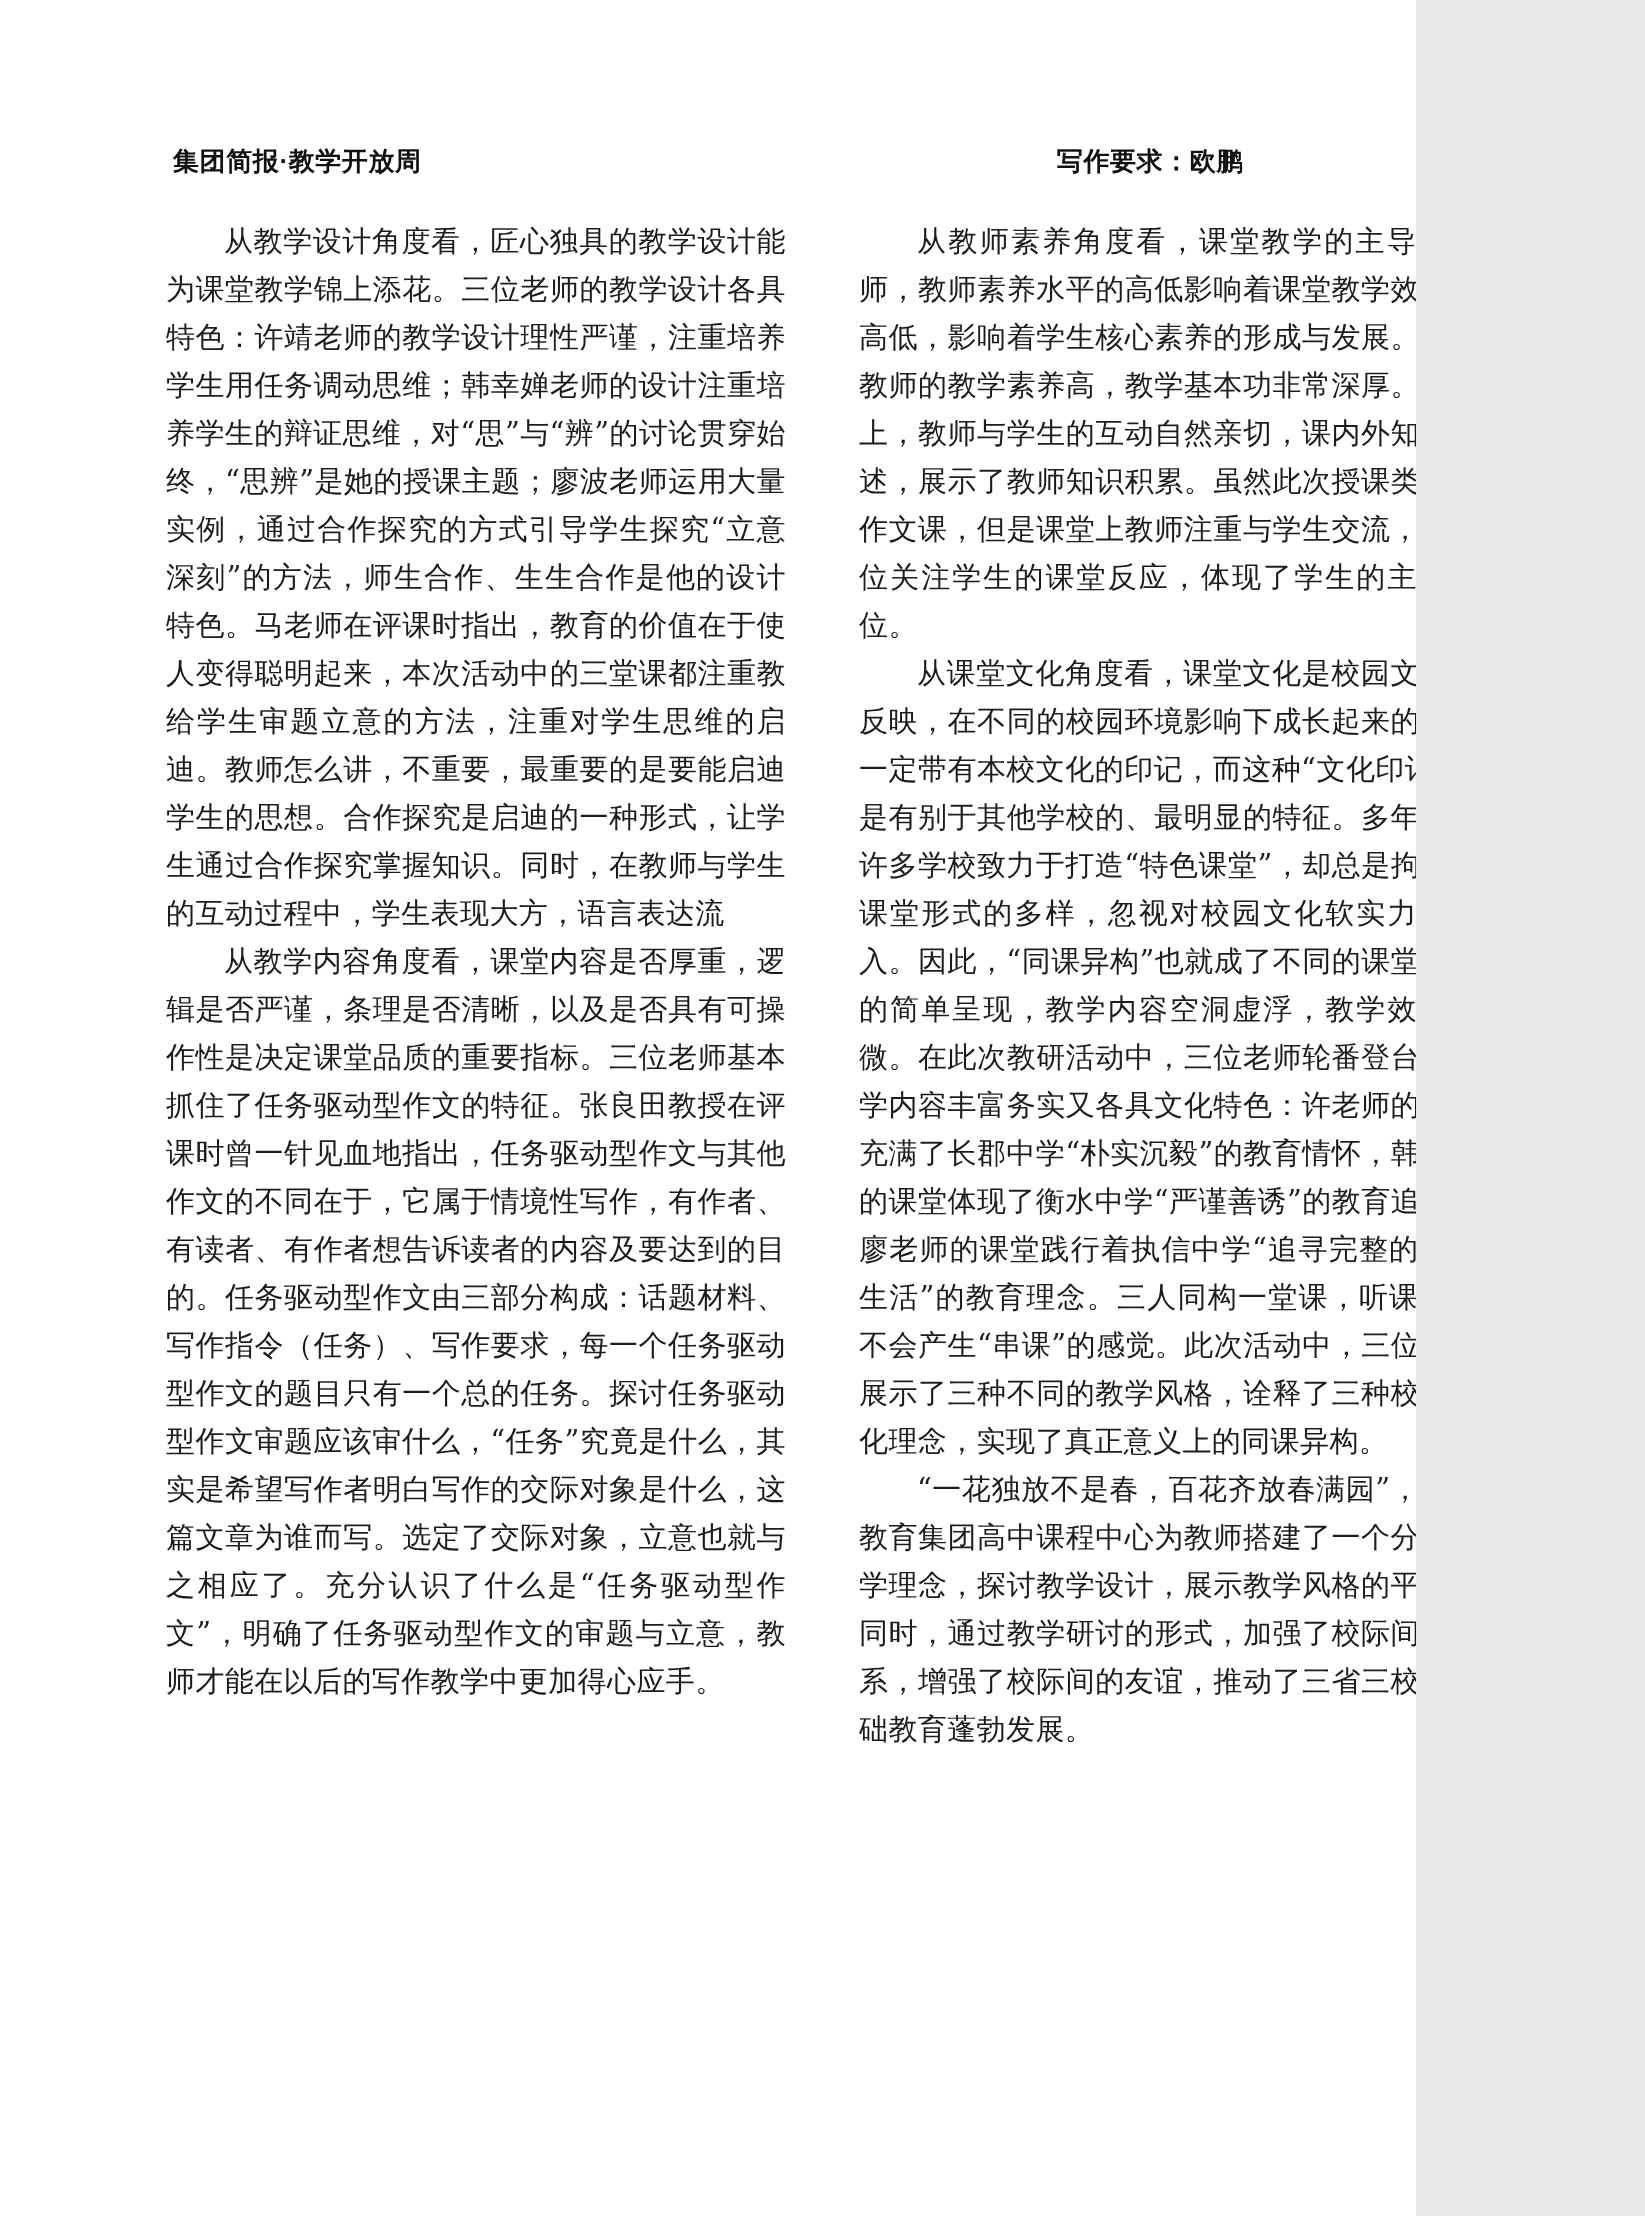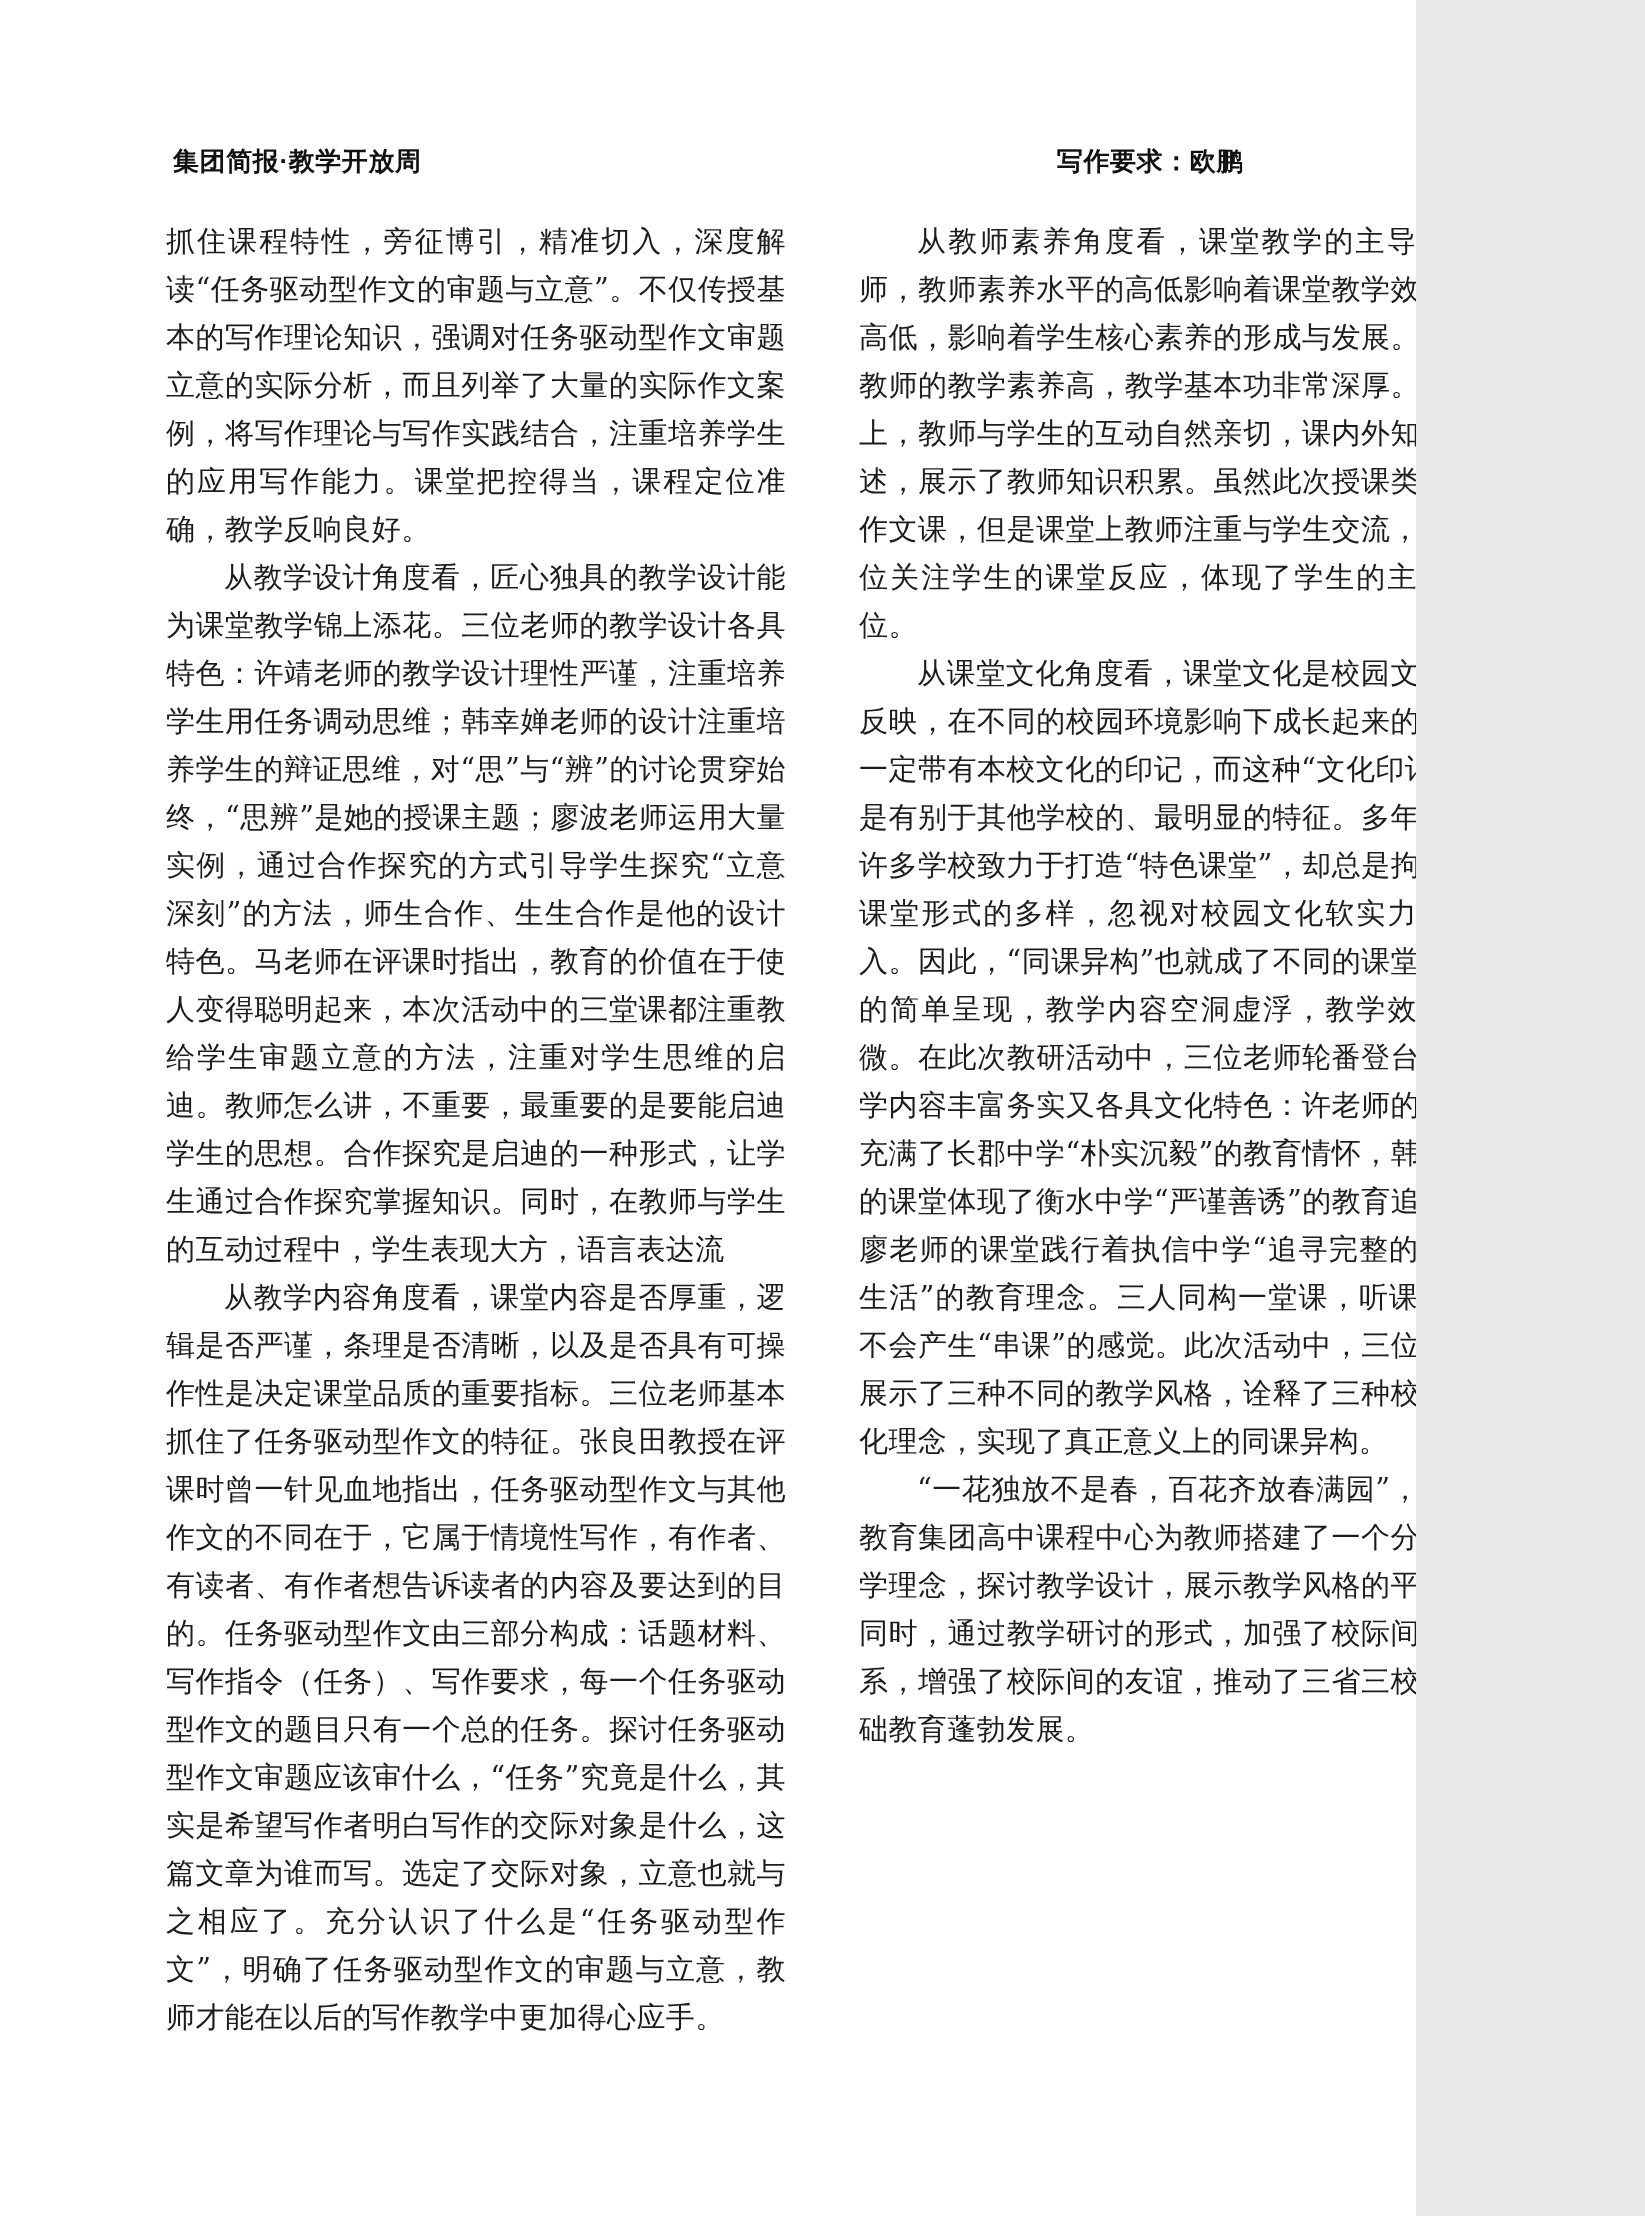--- a/index.html
+++ b/index.html
@@ -74,21 +74,20 @@
 </head>
 <body>
 
 <div class="page">
 
   <div class="page-header-left">集团简报·教学开放周</div>
 
   <div class="page-header-right">写作要求：欧鹏</div>
 
   <div class="column column-left">
-    <p>抓住课程特性，旁征博引，精准切入，深度解读“任务驱动型作文的审题与立意”。不仅传授基本的写作理论知识，强调对任务驱动型作文审题立意的实际分析，而且列举了大量的实际作文案例，将写作理论与写作实践结合，注重培养学生的应用写作能力。课堂把控得当，课程定位准确，教学反响良好。</p>
     <p class="indent">从教学设计角度看，匠心独具的教学设计能为课堂教学锦上添花。三位老师的教学设计各具特色：许靖老师的教学设计理性严谨，注重培养学生用任务调动思维；韩幸婵老师的设计注重培养学生的辩证思维，对“思”与“辨”的讨论贯穿始终，“思辨”是她的授课主题；廖波老师运用大量实例，通过合作探究的方式引导学生探究“立意深刻”的方法，师生合作、生生合作是他的设计特色。马老师在评课时指出，教育的价值在于使人变得聪明起来，本次活动中的三堂课都注重教给学生审题立意的方法，注重对学生思维的启迪。教师怎么讲，不重要，最重要的是要能启迪学生的思想。合作探究是启迪的一种形式，让学生通过合作探究掌握知识。同时，在教师与学生的互动过程中，学生表现大方，语言表达流</p>
     <p class="indent">从教学内容角度看，课堂内容是否厚重，逻辑是否严谨，条理是否清晰，以及是否具有可操作性是决定课堂品质的重要指标。三位老师基本抓住了任务驱动型作文的特征。张良田教授在评课时曾一针见血地指出，任务驱动型作文与其他作文的不同在于，它属于情境性写作，有作者、有读者、有作者想告诉读者的内容及要达到的目的。任务驱动型作文由三部分构成：话题材料、写作指令（任务）、写作要求，每一个任务驱动型作文的题目只有一个总的任务。探讨任务驱动型作文审题应该审什么，“任务”究竟是什么，其实是希望写作者明白写作的交际对象是什么，这篇文章为谁而写。选定了交际对象，立意也就与之相应了。充分认识了什么是“任务驱动型作文”，明确了任务驱动型作文的审题与立意，教师才能在以后的写作教学中更加得心应手。</p>
   </div>
 
   <div class="column column-right">
     <p class="indent">从教师素养角度看，课堂教学的主导是教师，教师素养水平的高低影响着课堂教学效果的高低，影响着学生核心素养的形成与发展。三位教师的教学素养高，教学基本功非常深厚。课堂上，教师与学生的互动自然亲切，课内外知识引述，展示了教师知识积累。虽然此次授课类型是作文课，但是课堂上教师注重与学生交流，全方位关注学生的课堂反应，体现了学生的主体地位。</p>
     <p class="indent">从课堂文化角度看，课堂文化是校园文化的反映，在不同的校园环境影响下成长起来的教师一定带有本校文化的印记，而这种“文化印记”也是有别于其他学校的、最明显的特征。多年来，许多学校致力于打造“特色课堂”，却总是拘泥于课堂形式的多样，忽视对校园文化软实力的投入。因此，“同课异构”也就成了不同的课堂形式的简单呈现，教学内容空洞虚浮，教学效果甚微。在此次教研活动中，三位老师轮番登台，教学内容丰富务实又各具文化特色：许老师的课堂充满了长郡中学“朴实沉毅”的教育情怀，韩老师的课堂体现了衡水中学“严谨善诱”的教育追求，廖老师的课堂践行着执信中学“追寻完整的教育生活”的教育理念。三人同构一堂课，听课者却不会产生“串课”的感觉。此次活动中，三位老师展示了三种不同的教学风格，诠释了三种校园文化理念，实现了真正意义上的同课异构。</p>
     <p class="indent">“一花独放不是春，百花齐放春满园”，长郡教育集团高中课程中心为教师搭建了一个分享教学理念，探讨教学设计，展示教学风格的平台。同时，通过教学研讨的形式，加强了校际间的联系，增强了校际间的友谊，推动了三省三校的基础教育蓬勃发展。</p>
   </div>
 

